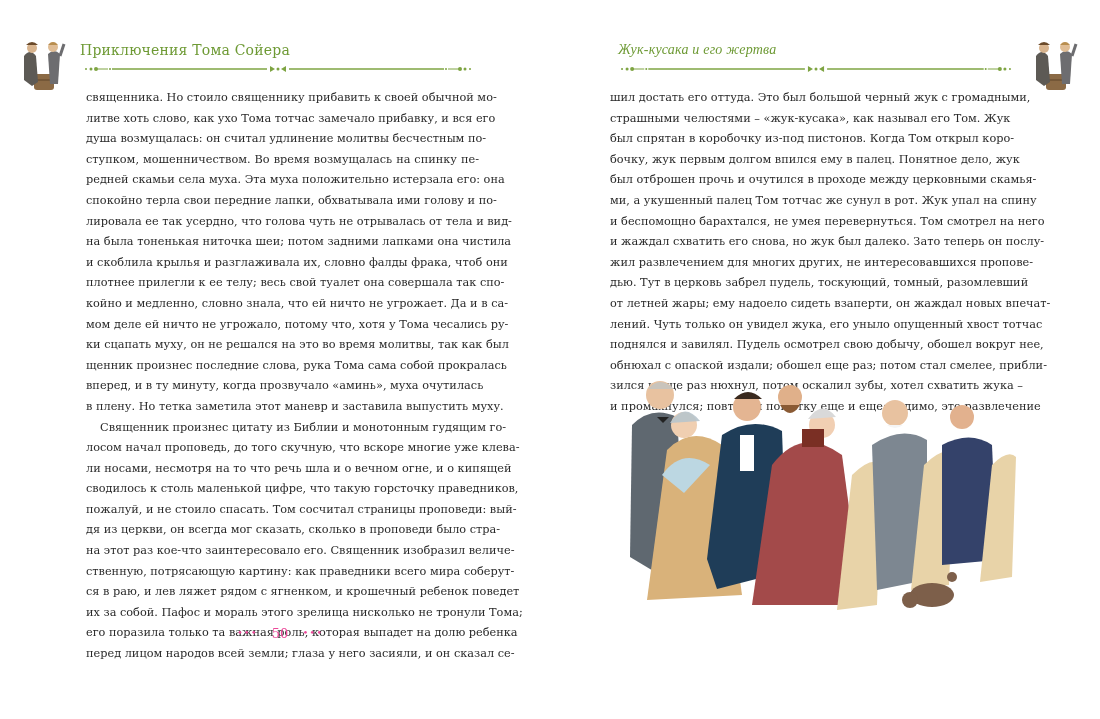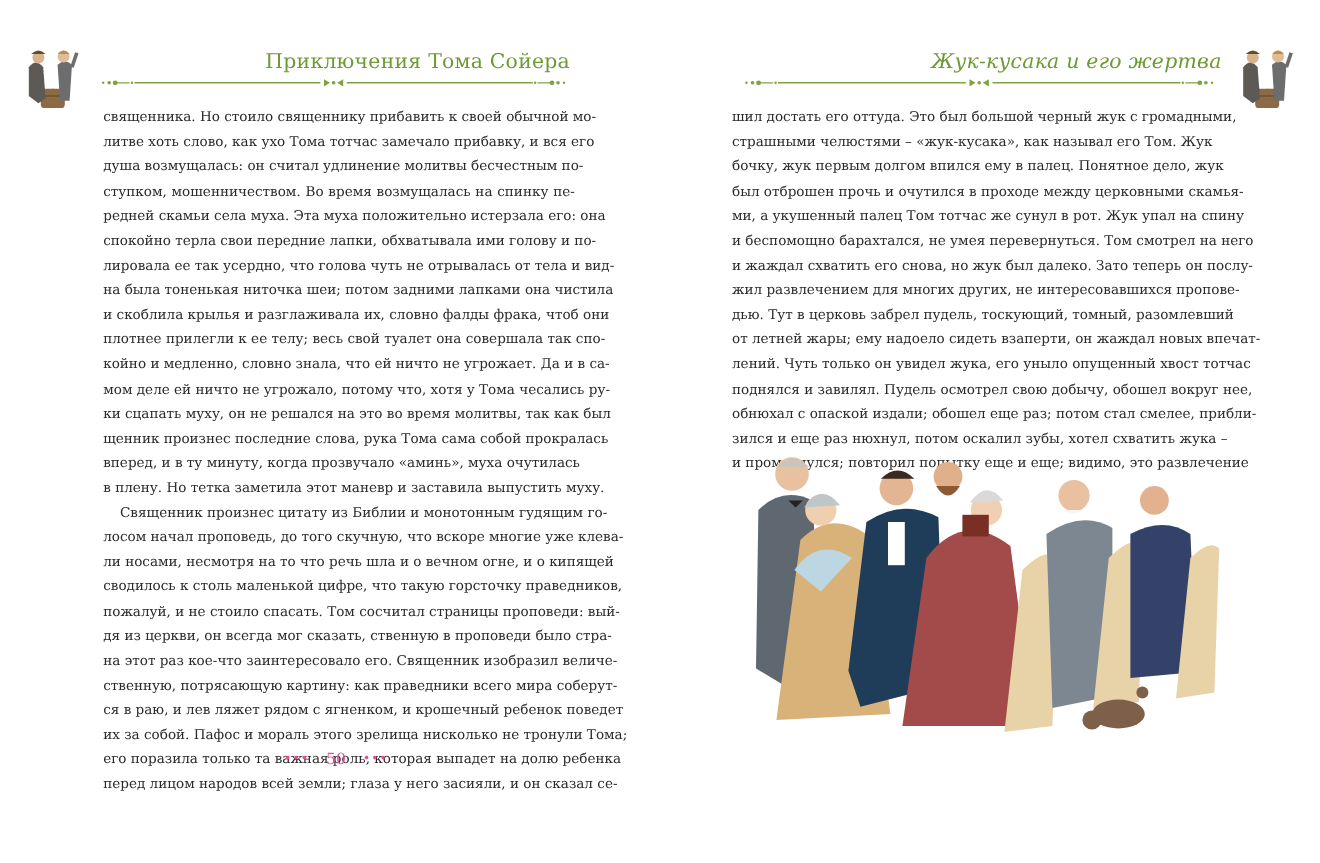--- a/index.html
+++ b/index.html
@@ -6,25 +6,25 @@
   body { width: 1100px; height: 719px; position: relative; overflow: hidden;
          font-family: "DejaVu Serif", "Liberation Serif", serif; color: #2a2a2a; }
   .page { position: absolute; top: 0; height: 719px; }
   .page-left { left: 0; width: 550px; }
   .page-right { left: 550px; width: 550px; }
 
   .vignette { position: absolute; top: 36px; width: 56px; height: 56px; }
   .page-left .vignette { left: 14px; }
   .page-right .vignette { left: 476px; }
 
-  .running-head { position: absolute; top: 42px; text-align: right;
-                  font-family: "DejaVu Serif", serif; font-size: 17px;
+  .running-head { position: absolute; top: 42px; text-align: left;
+                  font-family: "DejaVu Serif", serif; font-size: 14px;
                   color: #6e9a35; letter-spacing: 0.2px; }
   .page-left .running-head { left: 80px; width: 395px; }
-  .page-right .running-head { left: 68px; width: 400px; font-style: italic; }
+  .page-right .running-head { left: 68px; width: 400px; font-style: italic; font-family: Liberation Serif, serif; }
 
   .rule { position: absolute; top: 64px; height: 10px; }
   .page-left .rule { left: 82px; width: 392px; }
   .page-right .rule { left: 68px; width: 396px; }
 
   .text-block { position: absolute; font-size: 11.3px; line-height: 20.6px;
                 text-align: justify; }
   .page-left .text-block { left: 86px; top: 88px; width: 393px; }
   .page-right .text-block { left: 60px; top: 88px; width: 393px; }
   .text-block .line { display: block; white-space: nowrap; text-align-last: justify;
@@ -91,21 +91,21 @@
     <span class="line">мом деле ей ничто не угрожало, потому что, хотя у Тома чесались ру-</span>
     <span class="line">ки сцапать муху, он не решался на это во время молитвы, так как был</span>
     <span class="line">щенник произнес последние слова, рука Тома сама собой прокралась</span>
     <span class="line">вперед, и в ту минуту, когда прозвучало «аминь», муха очутилась</span>
     <span class="line last">в плену. Но тетка заметила этот маневр и заставила выпустить муху.</span>
     <span class="line indent">Священник произнес цитату из Библии и монотонным гудящим го-</span>
     <span class="line">лосом начал проповедь, до того скучную, что вскоре многие уже клева-</span>
     <span class="line">ли носами, несмотря на то что речь шла и о вечном огне, и о кипящей</span>
     <span class="line">сводилось к столь маленькой цифре, что такую горсточку праведников,</span>
     <span class="line">пожалуй, и не стоило спасать. Том сосчитал страницы проповеди: вый-</span>
-    <span class="line">дя из церкви, он всегда мог сказать, ственную в проповеди было стра-</span>
+    <span class="line">дя из церкви, он всегда мог сказать, сколько в проповеди было стра-</span>
     <span class="line">на этот раз кое-что заинтересовало его. Священник изобразил величе-</span>
     <span class="line">ственную, потрясающую картину: как праведники всего мира соберут-</span>
     <span class="line">ся в раю, и лев ляжет рядом с ягненком, и крошечный ребенок поведет</span>
     <span class="line">их за собой. Пафос и мораль этого зрелища нисколько не тронули Тома;</span>
     <span class="line">его поразила только та важная роль, которая выпадет на долю ребенка</span>
     <span class="line">перед лицом народов всей земли; глаза у него засияли, и он сказал се-</span>
 
   </div>
 
   <div class="folio">
@@ -145,20 +145,21 @@
     <path d="M12 9 q6 -6 12 0" fill="#6b4a2a"></path>
     <path d="M34 18 q6 -6 12 0 l-2 30 h-8 z" fill="#6d6d70"></path>
     <circle cx="39" cy="11" r="5" fill="#e0bd95"></circle>
     <path d="M34 9 q5 -6 10 0" fill="#b88e4f"></path>
     <line x1="46" y1="20" x2="50" y2="8" stroke="#6d6d70" stroke-width="3"></line>
   </svg>
 
   <div class="text-block">
     <span class="line">шил достать его оттуда. Это был большой черный жук с громадными,</span>
     <span class="line">страшными челюстями – «жук-кусака», как называл его Том. Жук</span>
+    <span class="line">был спрятан в коробочку из-под пистонов. Когда Том открыл коро-</span>
     <span class="line">бочку, жук первым долгом впился ему в палец. Понятное дело, жук</span>
     <span class="line">был отброшен прочь и очутился в проходе между церковными скамья-</span>
     <span class="line">ми, а укушенный палец Том тотчас же сунул в рот. Жук упал на спину</span>
     <span class="line">и беспомощно барахтался, не умея перевернуться. Том смотрел на него</span>
     <span class="line">и жаждал схватить его снова, но жук был далеко. Зато теперь он послу-</span>
     <span class="line">жил развлечением для многих других, не интересовавшихся пропове-</span>
     <span class="line">дью. Тут в церковь забрел пудель, тоскующий, томный, разомлевший</span>
     <span class="line">от летней жары; ему надоело сидеть взаперти, он жаждал новых впечат-</span>
     <span class="line">лений. Чуть только он увидел жука, его уныло опущенный хвост тотчас</span>
     <span class="line">поднялся и завилял. Пудель осмотрел свою добычу, обошел вокруг нее,</span>

